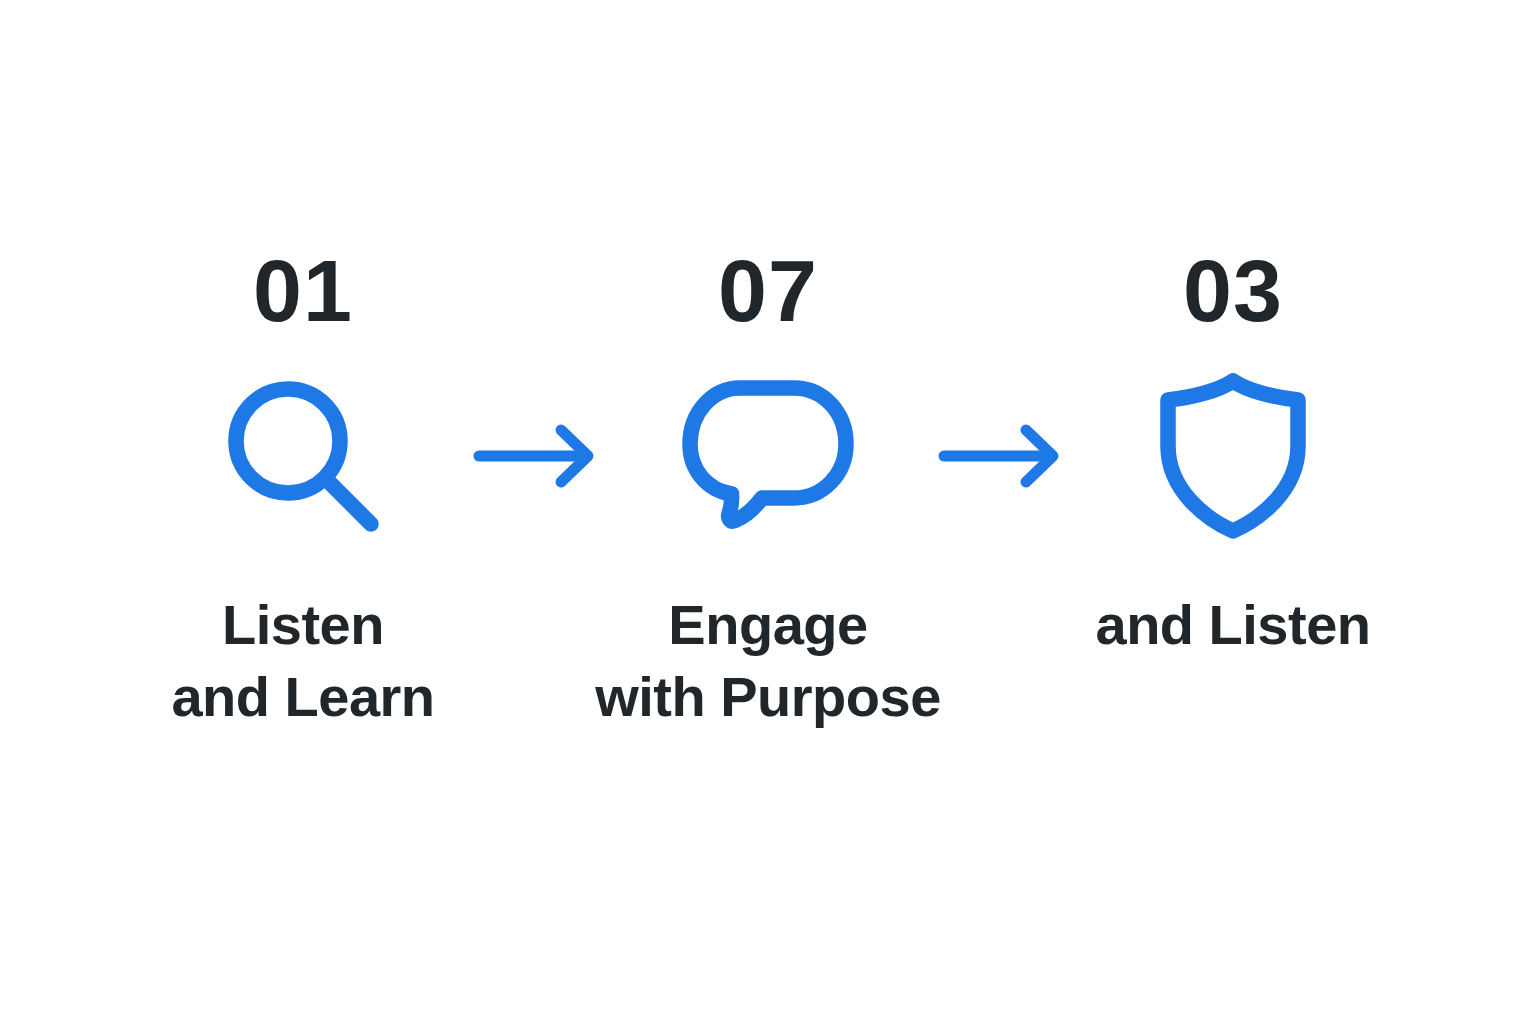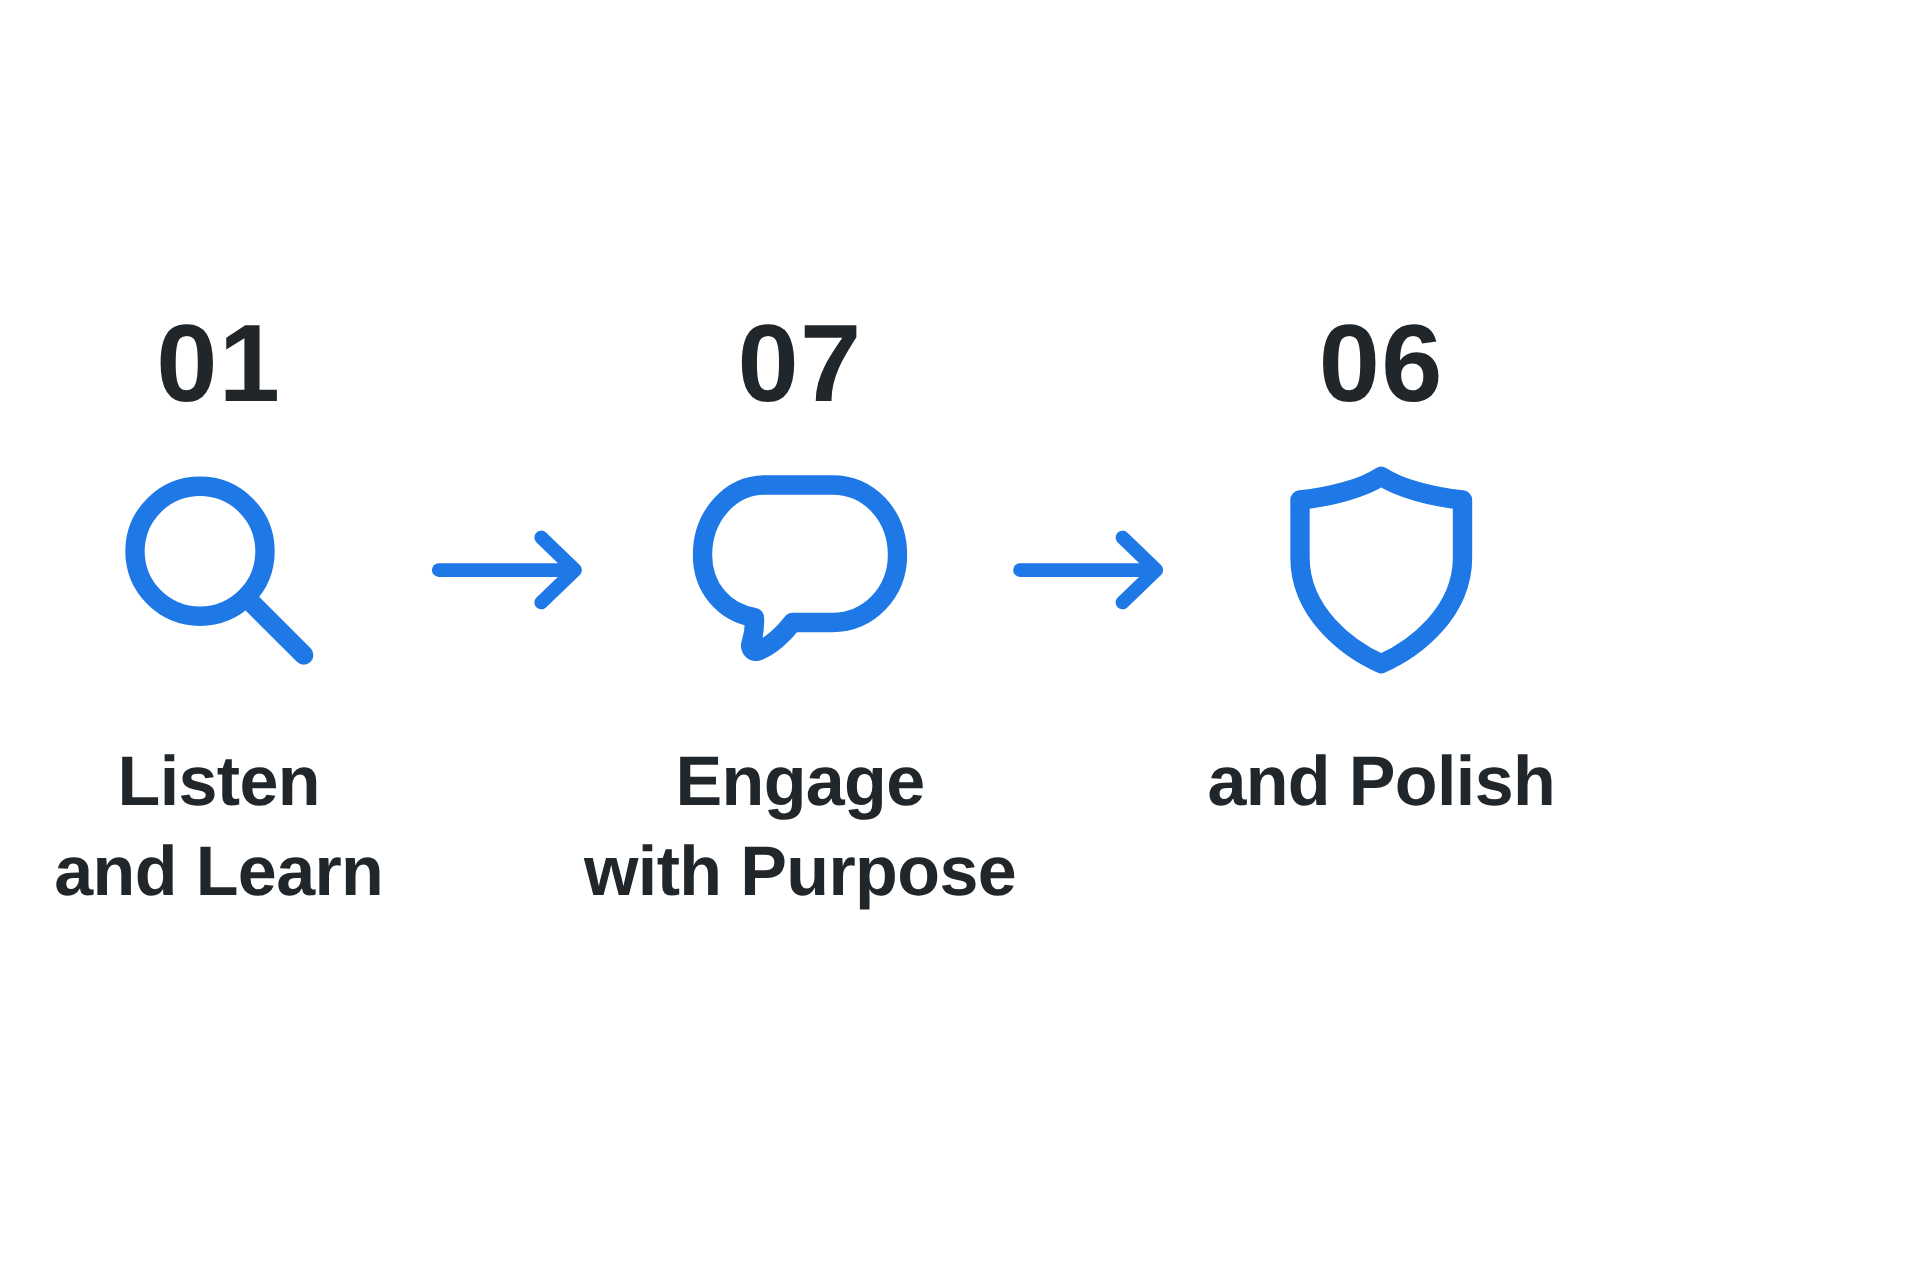--- a/index.html
+++ b/index.html
@@ -13,20 +13,21 @@
     background: var(--page-bg);
     font-family: "Liberation Sans", "DejaVu Sans", sans-serif;
     overflow: hidden;
   }
   .page {
     width: 1536px;
     height: 1024px;
     background: var(--page-bg);
     display: flex;
     align-items: center;
+    justify-content: center;
   }
   .flow {
     display: grid;
     grid-template-columns: 350px 115px 350px 115px 350px;
     grid-template-rows: auto auto auto;
     transform: translateY(-22px);
   }
   .step-number {
     grid-row: 1;
     text-align: center;
@@ -72,21 +73,21 @@
   svg { display: block; color: var(--accent-blue); }
 </style>
 </head>
 <body>
 
 <div class="page">
   <div class="flow">
 
     <div class="step-number col-1">01</div>
     <div class="step-number col-3">07</div>
-    <div class="step-number col-5">06</div>
+    <div class="step-number col-5">03</div>
 
     <div class="icon-box col-1">
       <span>
         <svg width="152" height="152" viewBox="0 0 152 152" fill="none">
           <circle cx="61" cy="61" r="52" stroke="currentColor" stroke-width="15.5"></circle>
           <line x1="99" y1="99" x2="144" y2="144" stroke="currentColor" stroke-width="15.5" stroke-linecap="round"></line>
         </svg>
       </span>
     </div>
 
@@ -122,17 +123,17 @@
 
     <div class="step-label col-3">
       <div>Engage</div>
       <div>with Purpose</div>
     </div>
     <div class="step-label col-1">
       <div>Listen</div>
       <div>and Learn</div>
     </div>
     <div class="step-label col-5">
-      <div>and Polish</div>
+      <div>and Listen</div>
     </div>
 
   </div>
 </div>
 
 </body></html>

